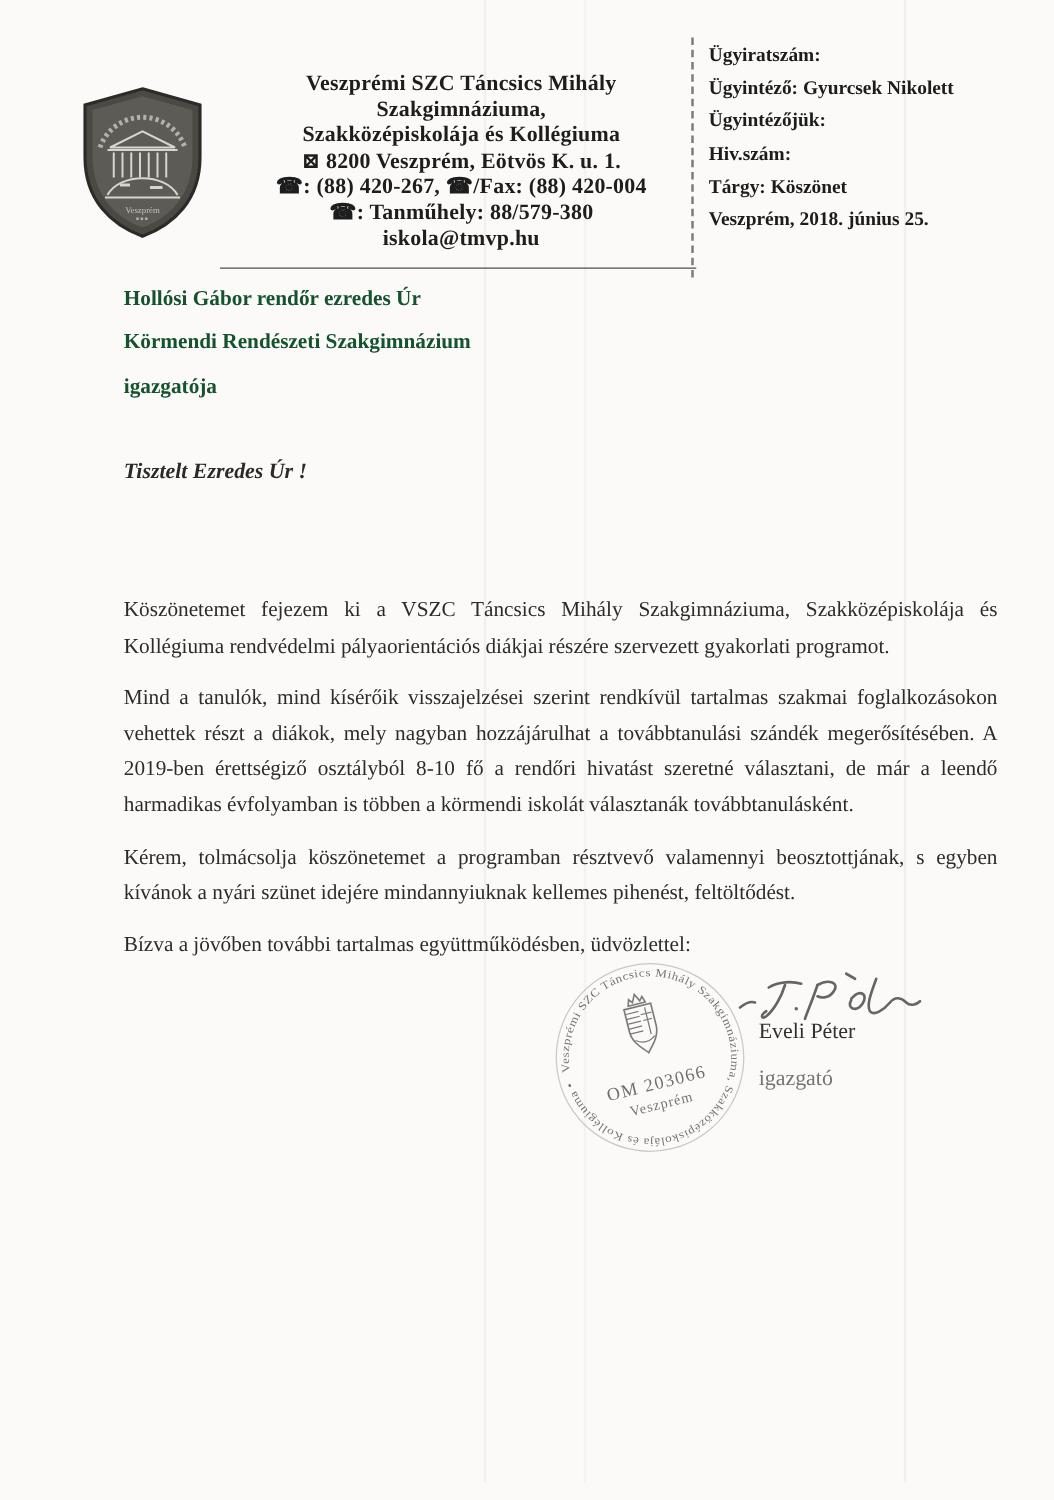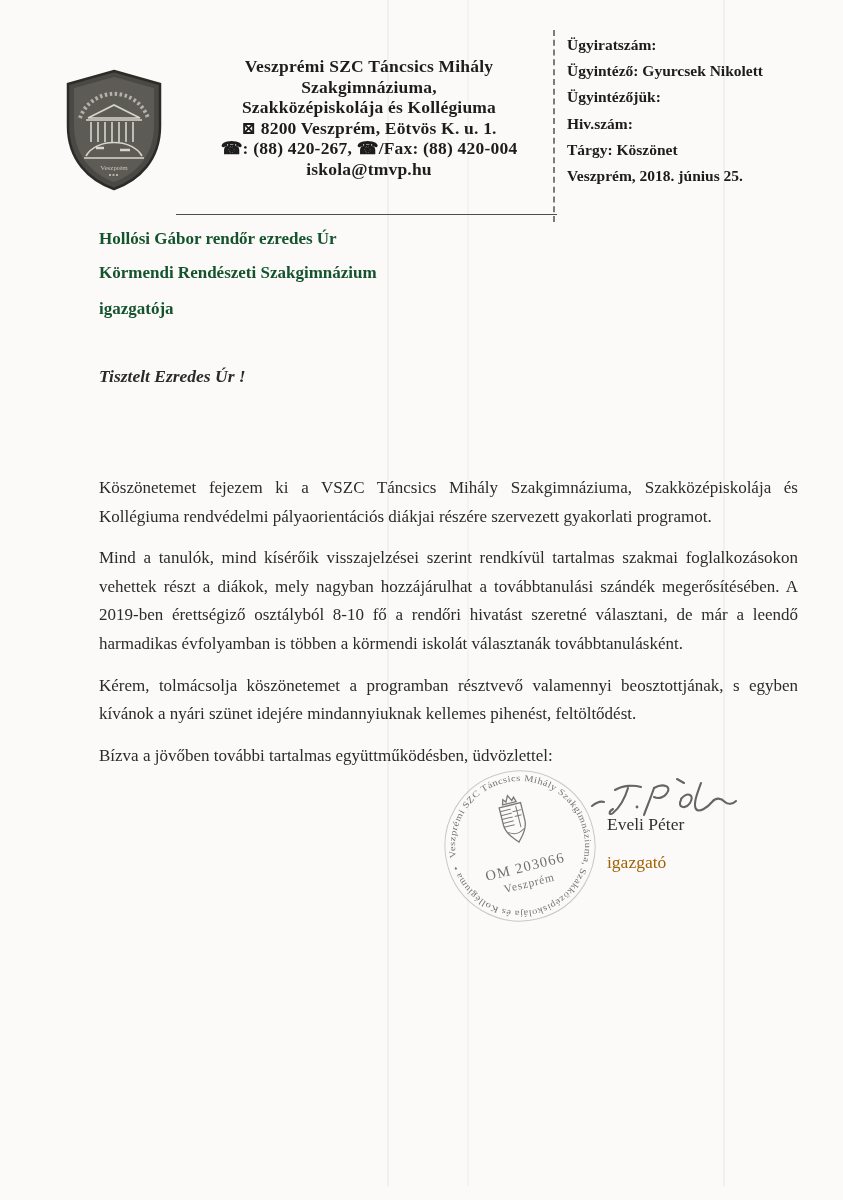--- a/index.html
+++ b/index.html
@@ -49,21 +49,21 @@
   .body-text {
     position:absolute; left:99px; top:474px; width:699px;
     font-size:17px; line-height:28.6px; text-align:justify; color:#2b2b2b;
   }
   .body-text p { margin:0 0 13px 0;font-family:Liberation Serif, serif; }
   .body-text p:last-child { text-align:left; }
 
   .stamp { position:absolute; left:428px; top:758px; }
   .sig-scrawl { position:absolute; left:588px; top:776px; }
   .sign-name  { position:absolute; left:607px; top:814px; font-size:17.5px; color:#303030; }
-  .sign-title { position:absolute; left:607px; top:852px; font-size:17.5px; color:#a16207; }
+  .sign-title { position:absolute; left:607px; top:852px; font-size:17.5px; color:#737373; }
 </style>
 </head>
 <body>
 
 <div class="page">
 
   <div class="scanline a"></div>
   <div class="scanline b"></div>
   <div class="scanline c"></div>
 
@@ -82,20 +82,21 @@
     <text x="52" y="102" font-size="7" fill="#c6c3b8" text-anchor="middle" font-family="Liberation Serif, DejaVu Serif, serif">Veszprém</text>
     <path d="M47,107 h10" stroke="#b5b2a7" stroke-width="2" stroke-dasharray="2,1.5"></path>
   </svg>
 
   <div class="school-block">
     <div>Veszprémi SZC Táncsics Mihály</div>
     <div>Szakgimnáziuma,</div>
     <div>Szakközépiskolája és Kollégiuma</div>
     <div>⊠ 8200 Veszprém, Eötvös K. u. 1.</div>
     <div>☎: (88) 420-267, ☎/Fax: (88) 420-004</div>
+    <div>☎: Tanműhely: 88/579-380</div>
     <div>iskola@tmvp.hu</div>
   </div>
 
   <div class="dashed-line"></div>
 
   <div class="meta-block">
     <div>Ügyiratszám:</div>
     <div>Ügyintéző: Gyurcsek Nikolett</div>
     <div>Ügyintézőjük:</div>
     <div>Hiv.szám:</div>

